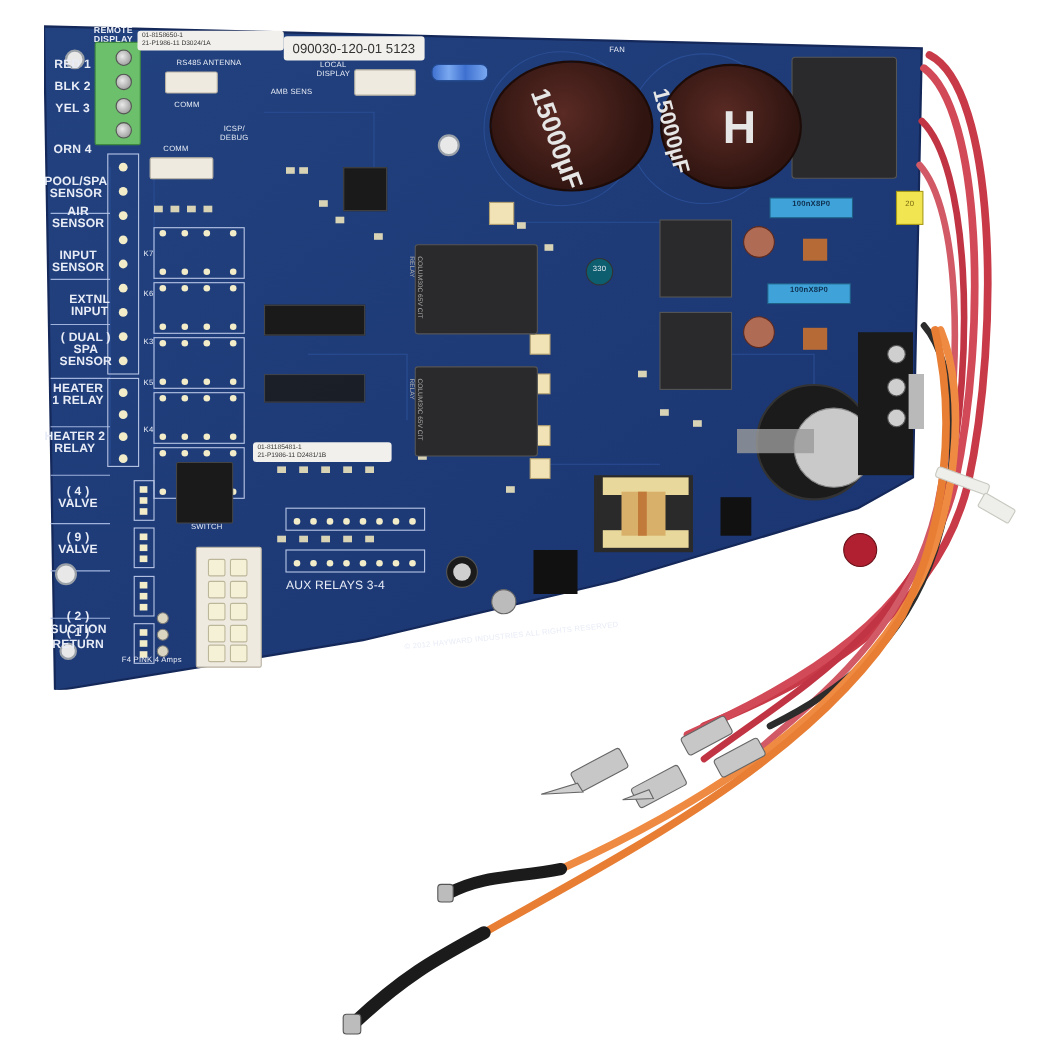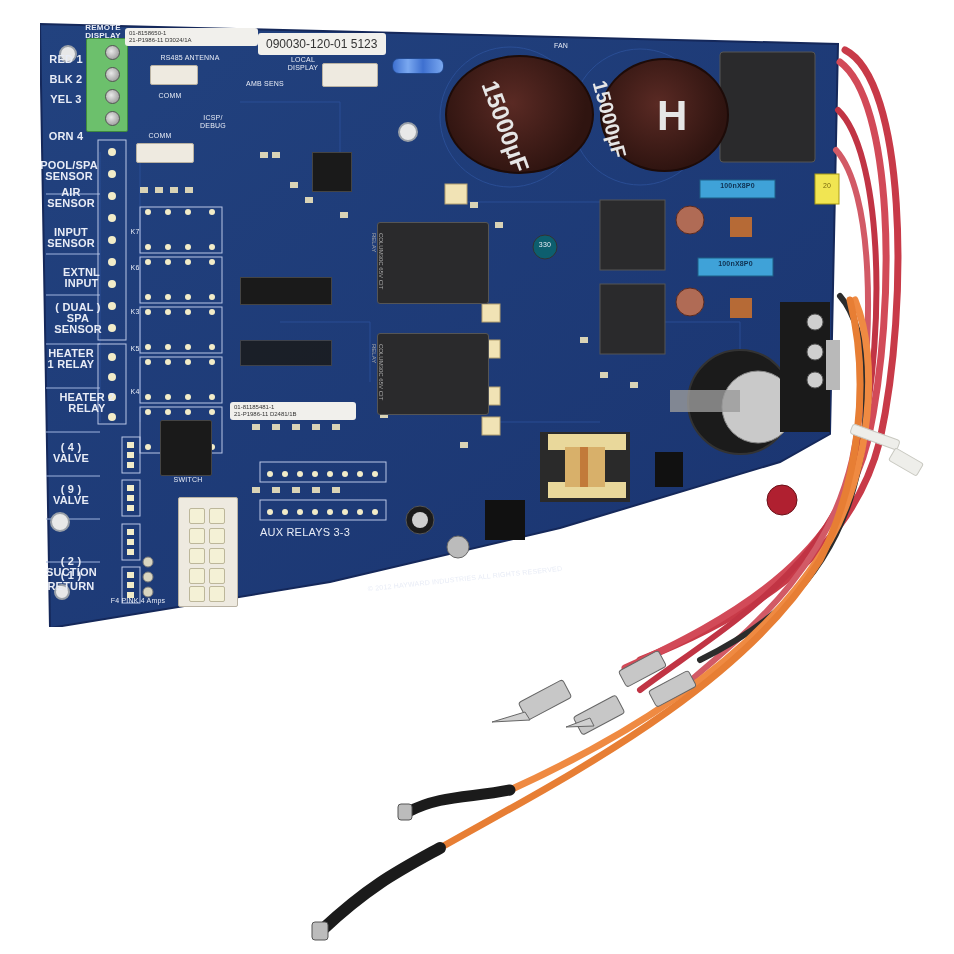--- a/index.html
+++ b/index.html
@@ -284,21 +284,21 @@
   <div class="silk silk-sm" style="left:150px;top:92px;width:40px;">COMM</div>
   <div class="silk silk-sm" style="left:140px;top:132px;width:40px;">COMM</div>
   <div class="conn-white" style="left:136px;top:143px;width:56px;height:18px;"></div>
   <div class="silk silk-sm" style="left:240px;top:80px;width:50px;">AMB SENS</div>
   <div class="silk silk-sm" style="left:278px;top:56px;width:50px;">LOCAL DISPLAY</div>
   <div class="conn-white" style="left:322px;top:63px;width:54px;height:22px;"></div>
   <div class="silk silk-sm" style="left:195px;top:114px;width:36px;">ICSP/ DEBUG</div>
   <div class="silk silk-sm" style="left:546px;top:42px;width:30px;">FAN</div>
   <div class="silk silk-sm" style="left:168px;top:476px;width:40px;">SWITCH</div>
   <div class="chip" style="left:160px;top:420px;width:50px;height:54px;border-radius:2px;"></div>
-  <div class="silk" style="left:250px;top:527px;width:110px;font-weight:normal;">AUX RELAYS 3-3</div>
+  <div class="silk" style="left:250px;top:527px;width:110px;font-weight:normal;">AUX RELAYS 3-4</div>
   <div class="silk silk-sm" style="left:108px;top:597px;width:60px;">F4 PINK 4 Amps</div>
   <div class="silk silk-sm" style="left:355px;top:575px;width:220px;transform:rotate(-6deg);">© 2012 HAYWARD INDUSTRIES ALL RIGHTS RESERVED</div>
 
   <div class="conn-white" style="left:178px;top:497px;width:58px;height:108px;">
     <div class="pinhole" style="left:10px;top:10px;width:14px;height:14px;border-radius:2px;"></div>
     <div class="pinhole" style="left:30px;top:10px;width:14px;height:14px;border-radius:2px;"></div>
     <div class="pinhole" style="left:10px;top:30px;width:14px;height:14px;border-radius:2px;"></div>
     <div class="pinhole" style="left:30px;top:30px;width:14px;height:14px;border-radius:2px;"></div>
     <div class="pinhole" style="left:10px;top:50px;width:14px;height:14px;border-radius:2px;"></div>
     <div class="pinhole" style="left:30px;top:50px;width:14px;height:14px;border-radius:2px;"></div>
@@ -307,21 +307,21 @@
     <div class="pinhole" style="left:10px;top:88px;width:14px;height:14px;border-radius:2px;"></div>
     <div class="pinhole" style="left:30px;top:88px;width:14px;height:14px;border-radius:2px;"></div>
   </div>
 
   <div class="silk" style="left:40px;top:160px;width:58px;">POOL/SPA SENSOR</div>
   <div class="silk" style="left:46px;top:187px;width:50px;">AIR SENSOR</div>
   <div class="silk" style="left:46px;top:227px;width:50px;">INPUT SENSOR</div>
   <div class="silk" style="left:46px;top:267px;width:71px;">EXTNL INPUT</div>
   <div class="silk" style="left:46px;top:302px;width:64px;">( DUAL ) SPA SENSOR</div>
   <div class="silk" style="left:46px;top:348px;width:50px;">HEATER 1 RELAY</div>
-  <div class="silk" style="left:57px;top:392px;width:60px;">HEATER 2 RELAY</div>
+  <div class="silk" style="left:38px;top:392px;width:60px;">HEATER 2 RELAY</div>
   <div class="silk" style="left:46px;top:442px;width:50px;">( 4 ) VALVE</div>
   <div class="silk" style="left:46px;top:484px;width:50px;">( 9 ) VALVE</div>
   <div class="silk" style="left:46px;top:556px;width:50px;">( 2 ) SUCTION</div>
   <div class="silk" style="left:46px;top:570px;width:50px;">( 1 ) RETURN</div>
 
   <div class="silk silk-sm" style="left:128px;top:228px;width:14px;">K7</div>
   <div class="silk silk-sm" style="left:128px;top:264px;width:14px;">K6</div>
   <div class="silk silk-sm" style="left:128px;top:308px;width:14px;">K3</div>
   <div class="silk silk-sm" style="left:128px;top:345px;width:14px;">K5</div>
   <div class="silk silk-sm" style="left:128px;top:388px;width:14px;">K4</div>

